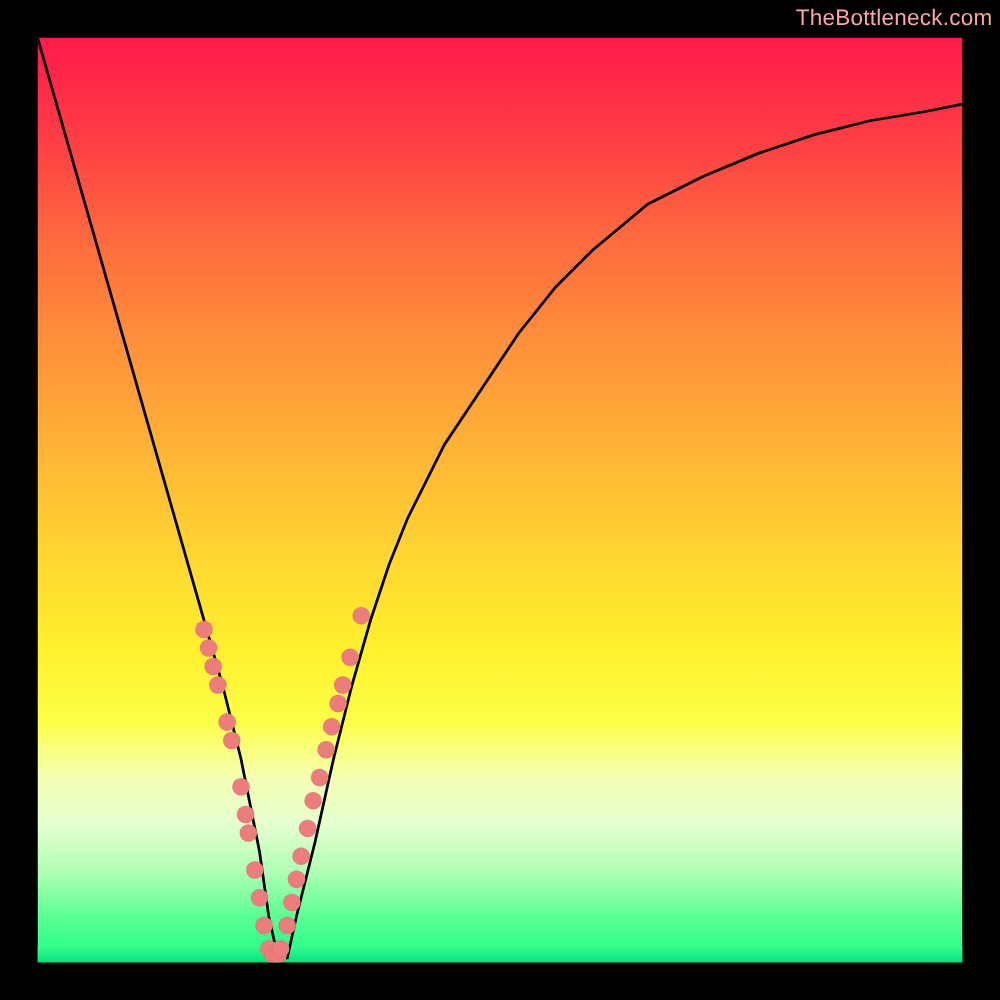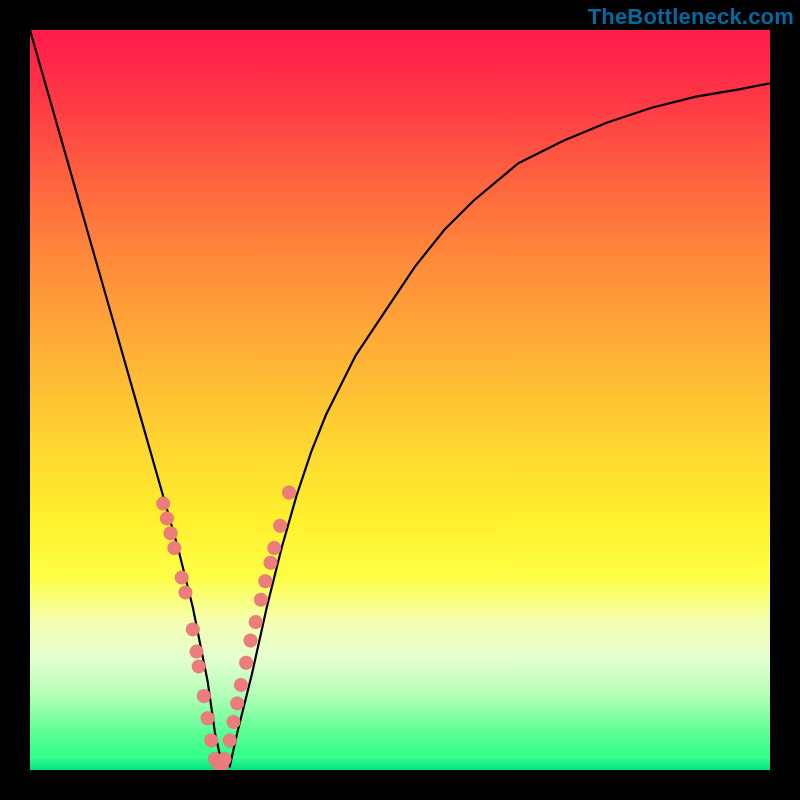--- a/index.html
+++ b/index.html
@@ -52,23 +52,23 @@
     width: 100%;
     height: 14px;
     background: linear-gradient(to bottom,
       #3dff8f 0%,
       #00e37f 100%);
   }
   .watermark {
     position: absolute;
     top: 4px;
     right: 6px;
-    color: #0369a1;
-    font-size: 22px;
-    font-weight: 700;
+    color: #fca5a5;
+    font-size: 18px;
+    font-weight: 400;
     letter-spacing: 0.2px;
     user-select: none;
   }
   svg.curve {
     position: absolute;
     left: 0; top: 0;
     width: 100%; height: 100%;
   }
   .curve path {
     fill: none;

